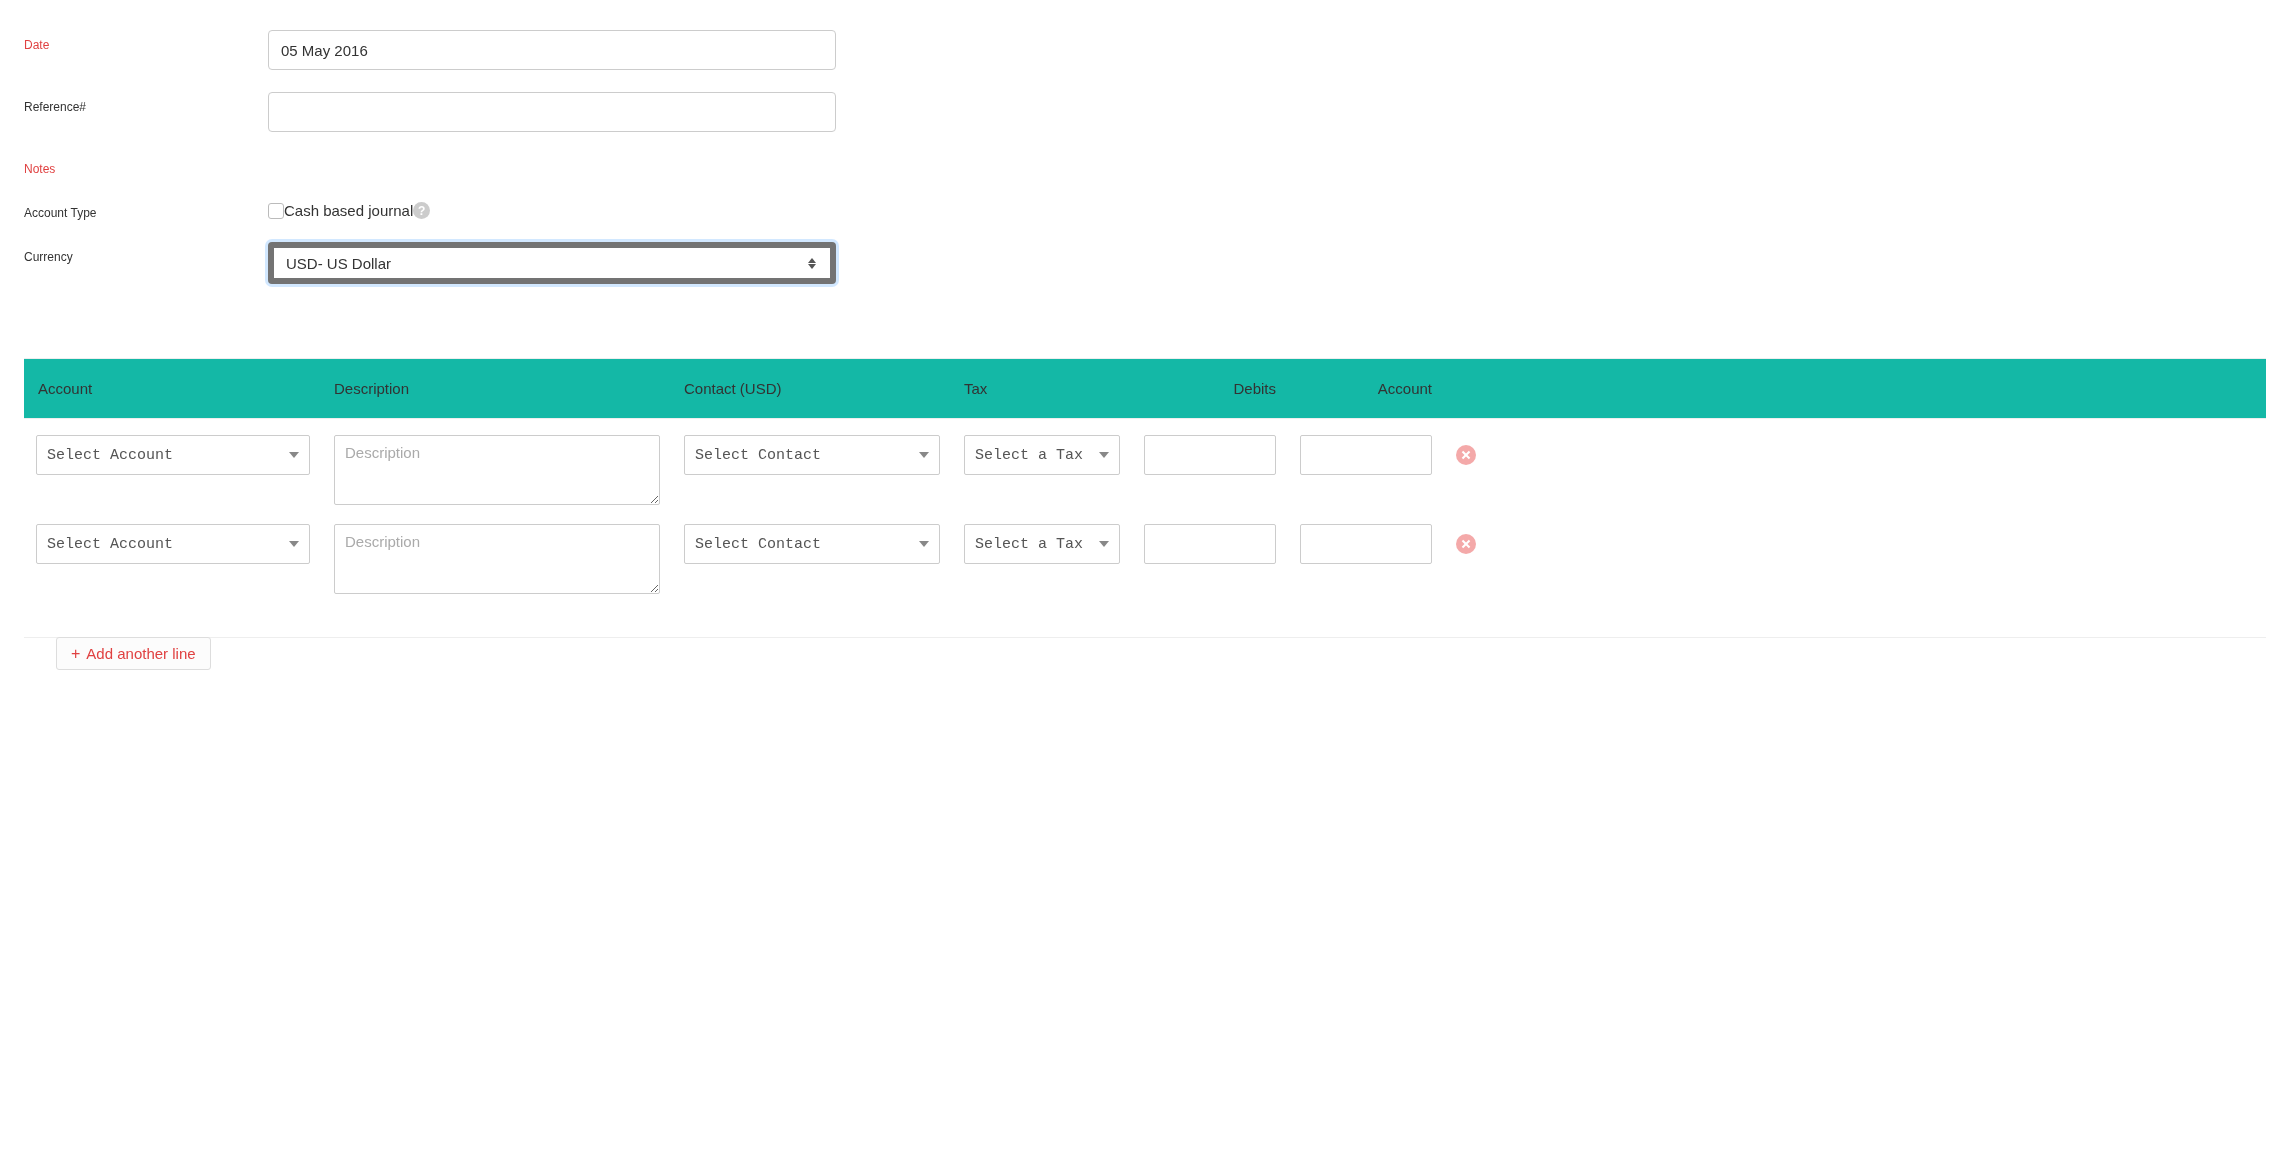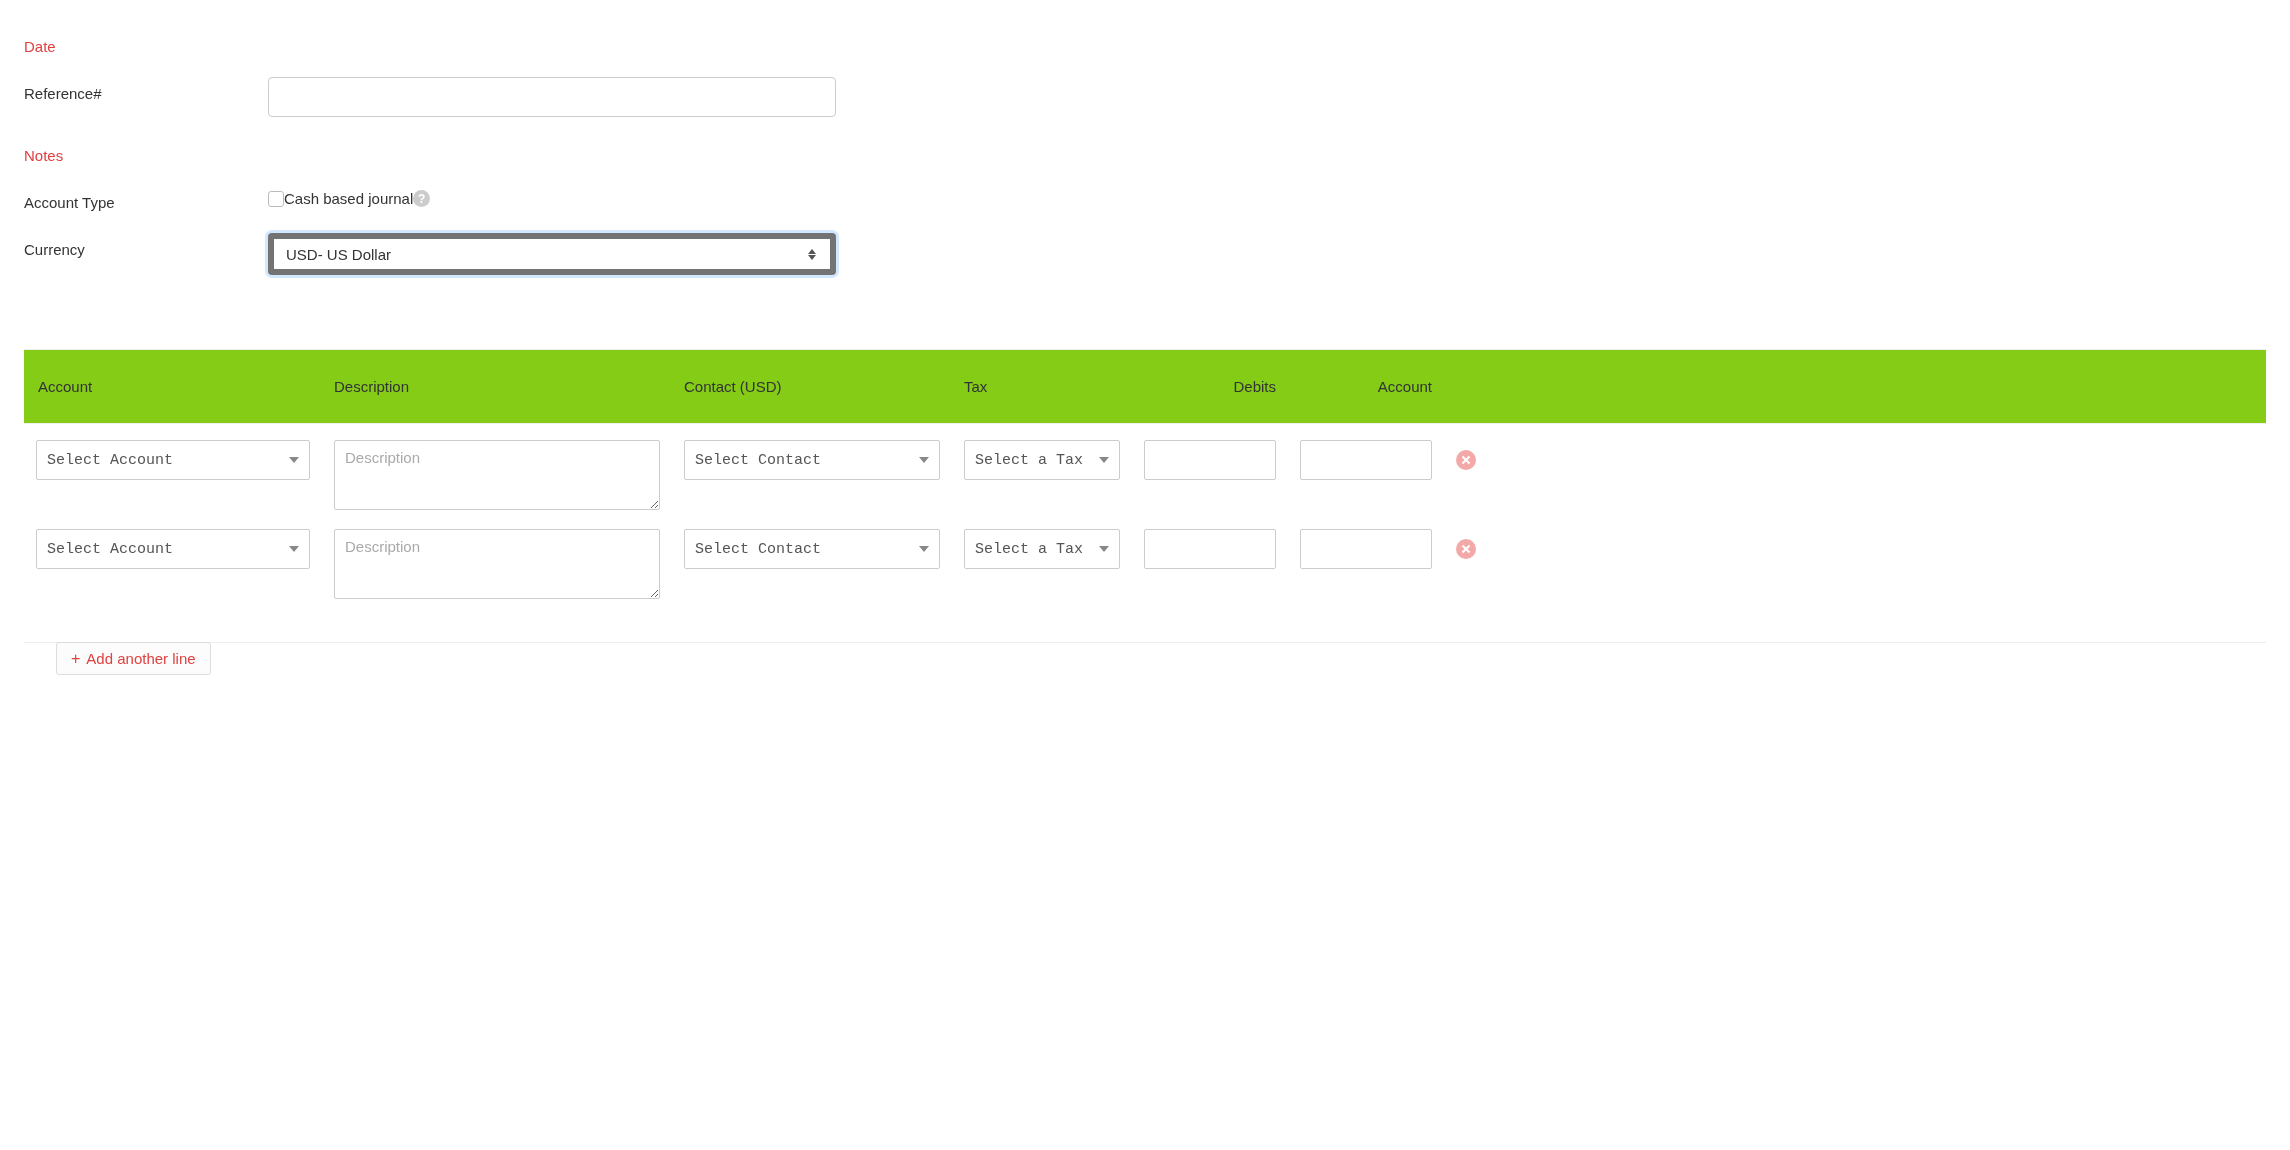--- a/index.html
+++ b/index.html
@@ -12,21 +12,21 @@
     background: #fff;
   }
   .form-row {
     display: flex;
     align-items: flex-start;
     margin-bottom: 22px;
   }
   .form-label {
     width: 244px;
     padding-top: 8px;
-    font-size: 15px;
+    font-size: 12px;
     color: #333;
   }
   .form-label.required { color: #e04141; }
   .form-control {
     width: 568px;
   }
   input[type="text"].txt,
   .select-box,
   textarea.ta {
     width: 100%;
@@ -98,24 +98,24 @@
     justify-content: center;
     line-height: 1;
   }
 
   
   .lines-wrap {
     margin-top: 74px;
   }
   .lines-header {
     display: flex;
-    background: #84cc16;
+    background: #14b8a6;
     border-top: 1px solid #eee;
     border-bottom: 1px solid #eee;
-    padding: 28px 0;
+    padding: 21px 0;
     font-size: 15px;
     color: #333;
   }
   .col { padding: 0 12px; }
   .col-account { width: 298px; padding-left: 14px; }
   .col-desc    { width: 350px; }
   .col-contact { width: 280px; }
   .col-tax     { width: 180px; }
   .col-debits  { width: 156px; text-align: right; }
   .col-credits { width: 156px; text-align: right; }
@@ -209,20 +209,23 @@
     border-radius: 3px;
     cursor: pointer;
   }
   .add-btn .plus { font-size: 16px; line-height: 1; }
 </style>
 </head>
 <body>
 
 <div class="form-row">
   <div class="form-label required">Date</div>
+  <div class="form-control">
+    <input type="text" class="txt" value="05 May 2016" style="">
+  </div>
 </div>
 
 <div class="form-row">
   <div class="form-label">Reference#</div>
   <div class="form-control">
     <input type="text" class="txt" value="" style="">
   </div>
 </div>
 
 <div class="form-row">

